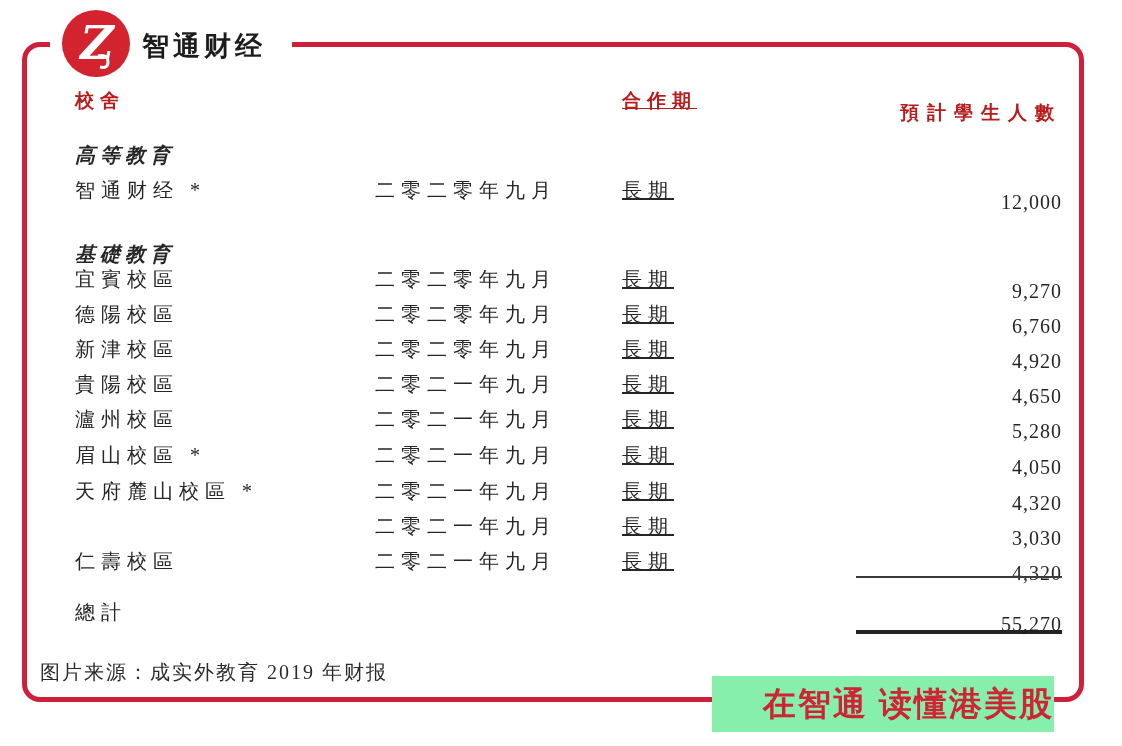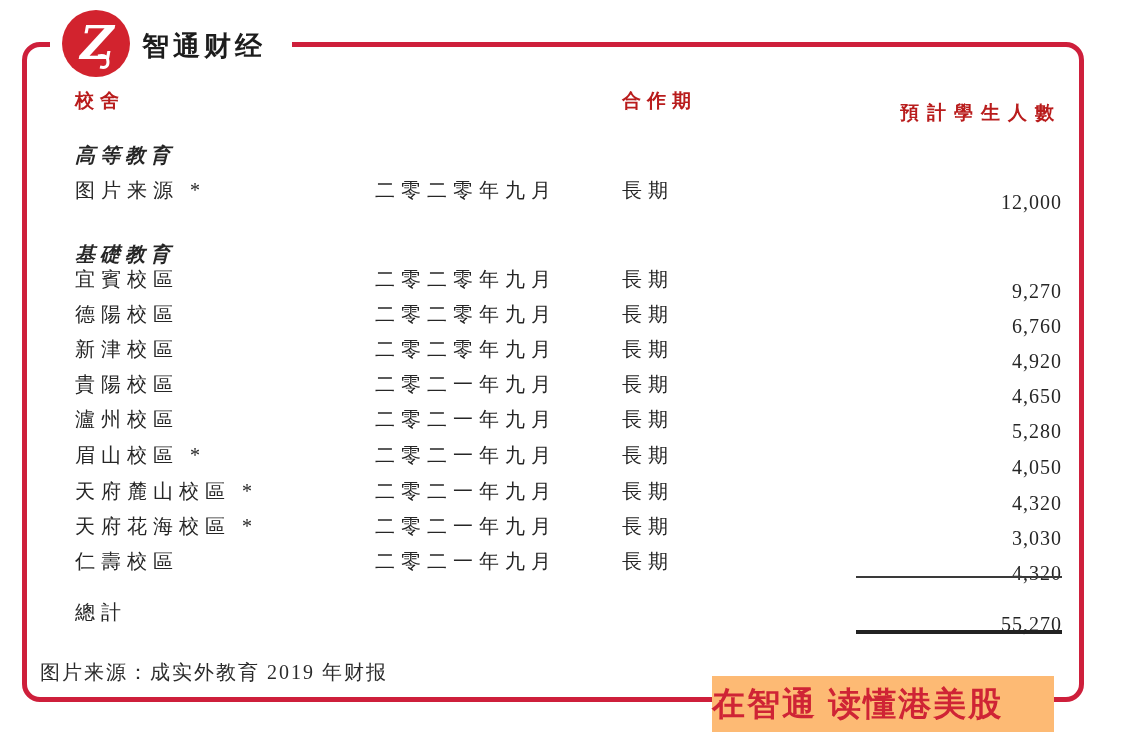--- a/index.html
+++ b/index.html
@@ -50,21 +50,21 @@
   
   .row {
     position: absolute;
     left: 0; width: 100%; height: 30px;
     line-height: 30px;
     font-size: 20px;
   }
   .c { position: absolute; top: 0; white-space: nowrap; }
   .col-name { left: 75px;  letter-spacing: 6px; }
   .col-date { left: 375px; letter-spacing: 6px; }
-  .col-term { left: 622px; letter-spacing: 6px; }
+  .col-term { left: 622px; letter-spacing: 6px; text-decoration: underline; }
   .col-num  { right: 60px; text-align: right; letter-spacing: 1px; margin-top: 12px; }
   .hdr .c {
     font-family: "Liberation Sans", "DejaVu Sans", sans-serif;
     font-weight: bold;
     font-size: 19px;
     color: #b91c1c;
   }
   .hdr .col-num { letter-spacing: 8px; }
   .section-label {
     font-style: italic;
@@ -94,25 +94,25 @@
     color: #2b2b2b;
     white-space: nowrap;
     margin-top: 21px;
   }
 
   
   .slogan-wrap {
     position: absolute;
     left: 712px; top: 676px;
     width: 342px; height: 56px;
-    background: #fdba74;
+    background: #86efac;
     z-index: 3;
     display: flex;
     align-items: center;
-    justify-content: flex-start;
+    justify-content: flex-end;
   }
   .slogan-text {
     font-family: "Liberation Sans", "DejaVu Sans", sans-serif;
     font-size: 33px;
     font-weight: 800;
     letter-spacing: 2px;
     color: #CF2435;
     white-space: nowrap;
   }
 </style>
@@ -138,21 +138,21 @@
     <span class="c col-name">校舍</span>
     <span class="c col-term">合作期</span>
     <span class="c col-num">預計學生人數</span>
   </div>
 
   <div class="row" style="top:140px">
     <span class="c col-name section-label">高等教育</span>
   </div>
 
   <div class="row" style="top:175px">
-    <span class="c col-name">图片来源 *</span>
+    <span class="c col-name">智通财经 *</span>
     <span class="c col-date">二零二零年九月</span>
     <span class="c col-term">長期</span>
     <span class="c col-num">12,000</span>
   </div>
 
   <div class="row" style="top:239px">
     <span class="c col-name section-label">基礎教育</span>
   </div>
 
   <div class="row" style="top:264px">
@@ -198,21 +198,20 @@
   </div>
 
   <div class="row" style="top:476px">
     <span class="c col-name">天府麓山校區 *</span>
     <span class="c col-date">二零二一年九月</span>
     <span class="c col-term">長期</span>
     <span class="c col-num">4,320</span>
   </div>
 
   <div class="row" style="top:511px">
-    <span class="c col-name">天府花海校區 *</span>
     <span class="c col-date">二零二一年九月</span>
     <span class="c col-term">長期</span>
     <span class="c col-num">3,030</span>
   </div>
 
   <div class="row" style="top:546px">
     <span class="c col-name">仁壽校區</span>
     <span class="c col-date">二零二一年九月</span>
     <span class="c col-term">長期</span>
     <span class="c col-num">4,320</span>

